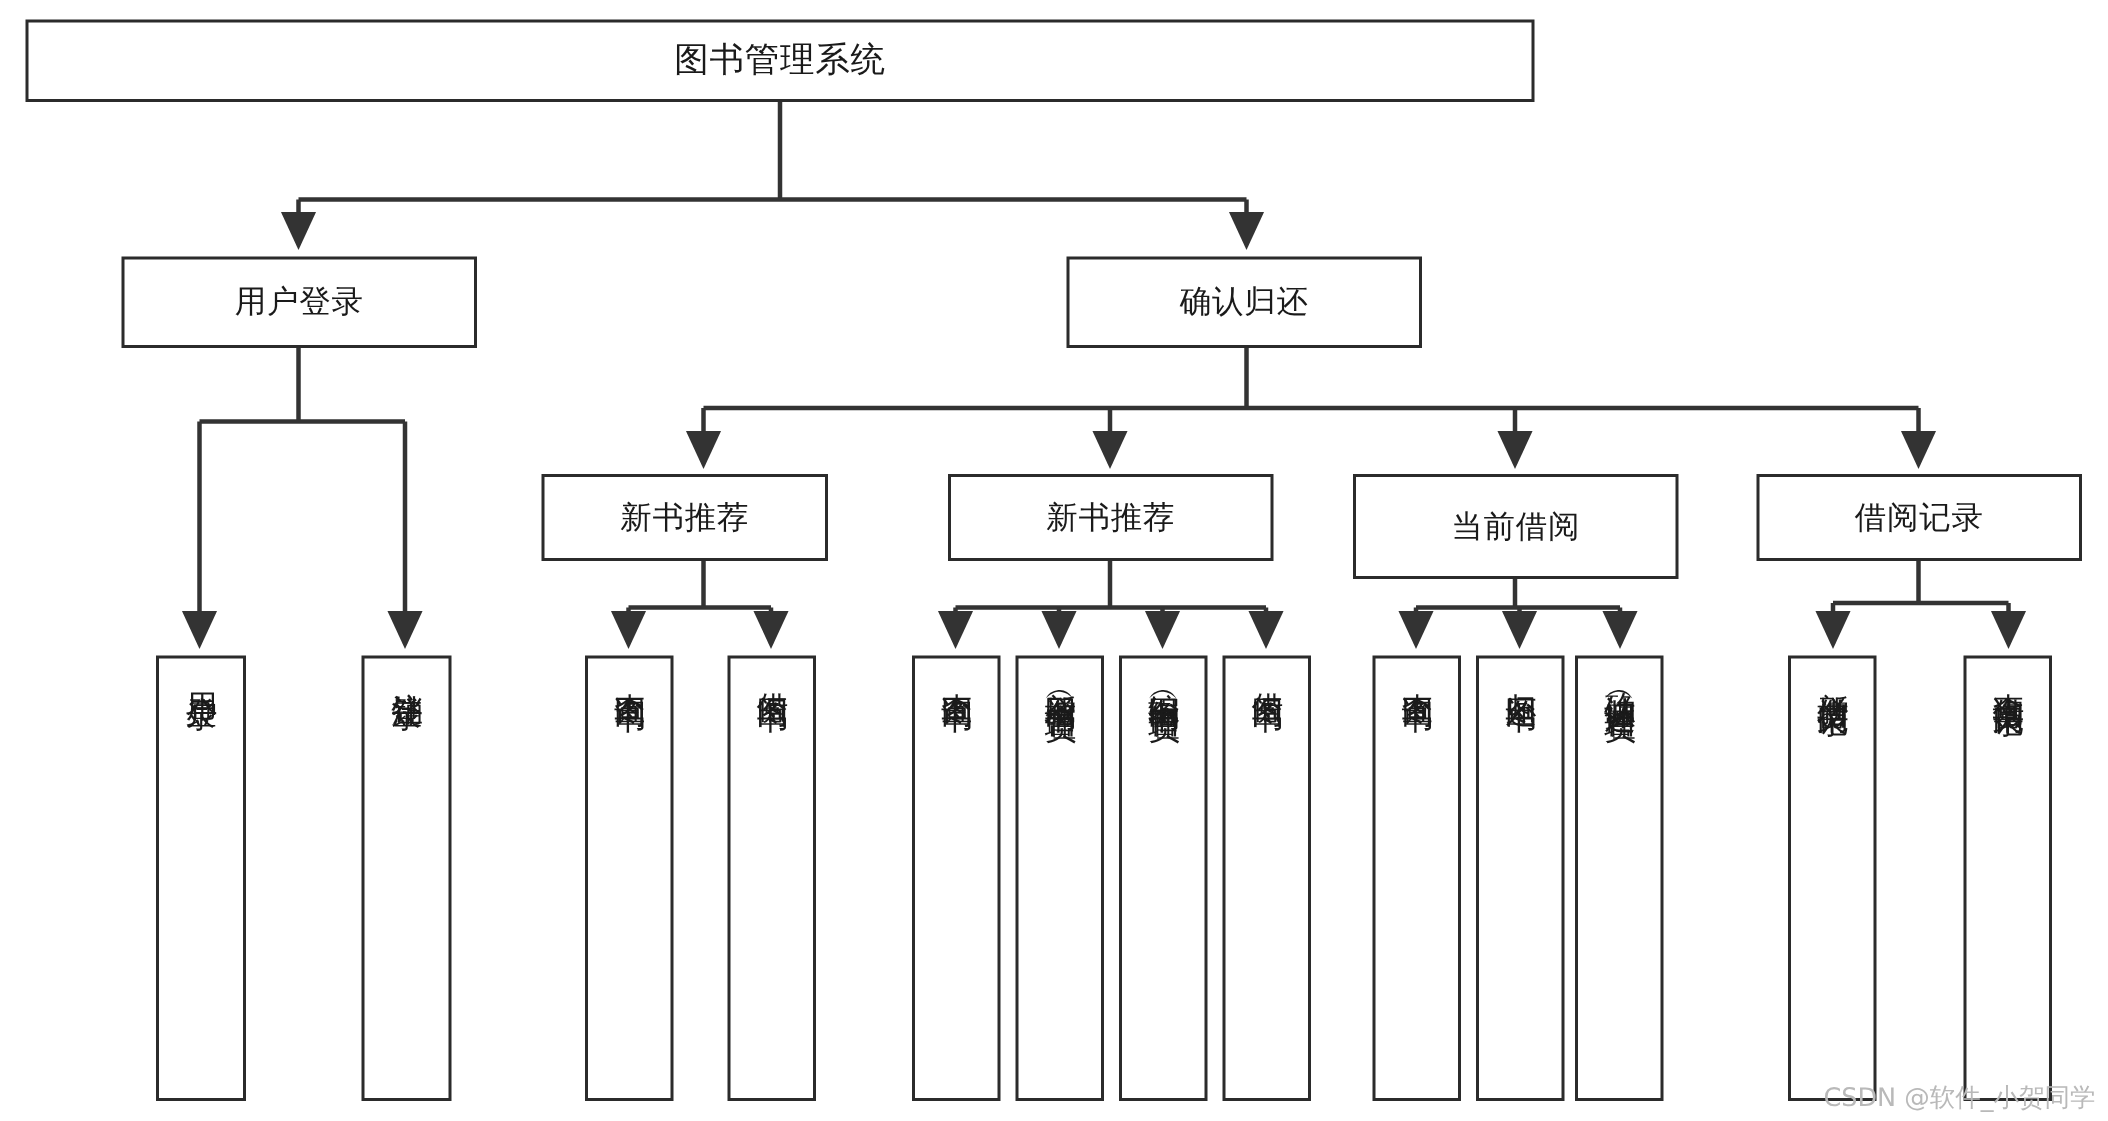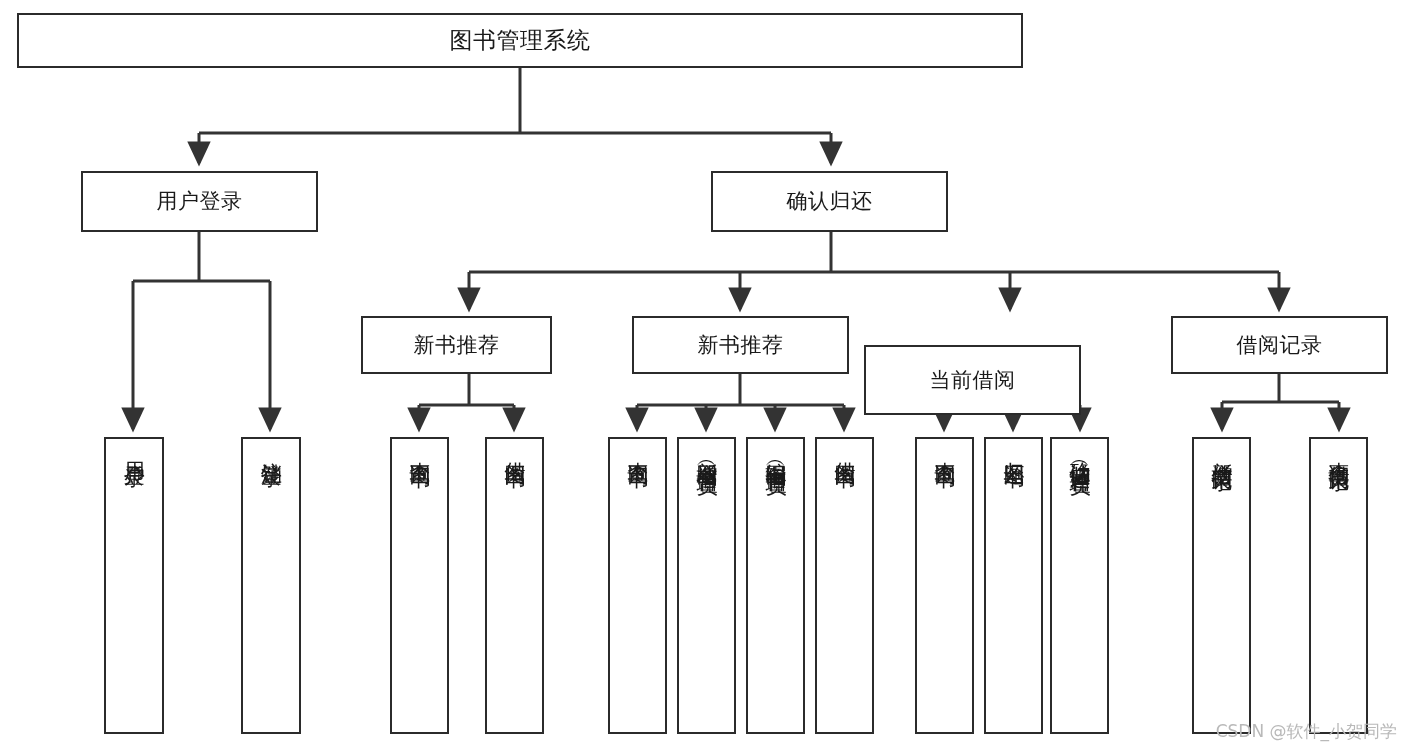--- a/index.html
+++ b/index.html
@@ -137,21 +137,21 @@
   <div class="node horiz" style="left:711px; top:171px; width:237px; height:61px;">
     <span class="label">确认归还</span>
   </div>
 
   <div class="node horiz" style="left:361px; top:316px; width:191px; height:58px;">
     <span class="label">新书推荐</span>
   </div>
   <div class="node horiz" style="left:632px; top:316px; width:217px; height:58px;">
     <span class="label">新书推荐</span>
   </div>
-  <div class="node horiz" style="left:864px; top:316px; width:217px; height:70px;margin-top:29px;">
+  <div class="node horiz" style="left:902px; top:316px; width:217px; height:70px;">
     <span class="label">当前借阅</span>
   </div>
   <div class="node horiz" style="left:1171px; top:316px; width:217px; height:58px;">
     <span class="label">借阅记录</span>
   </div>
 
   <div class="node vert" style="left:104px; top:437px; width:60px; height:297px;">
     <span class="label">用户登录</span>
   </div>
   <div class="node vert" style="left:241px; top:437px; width:60px; height:297px;">

